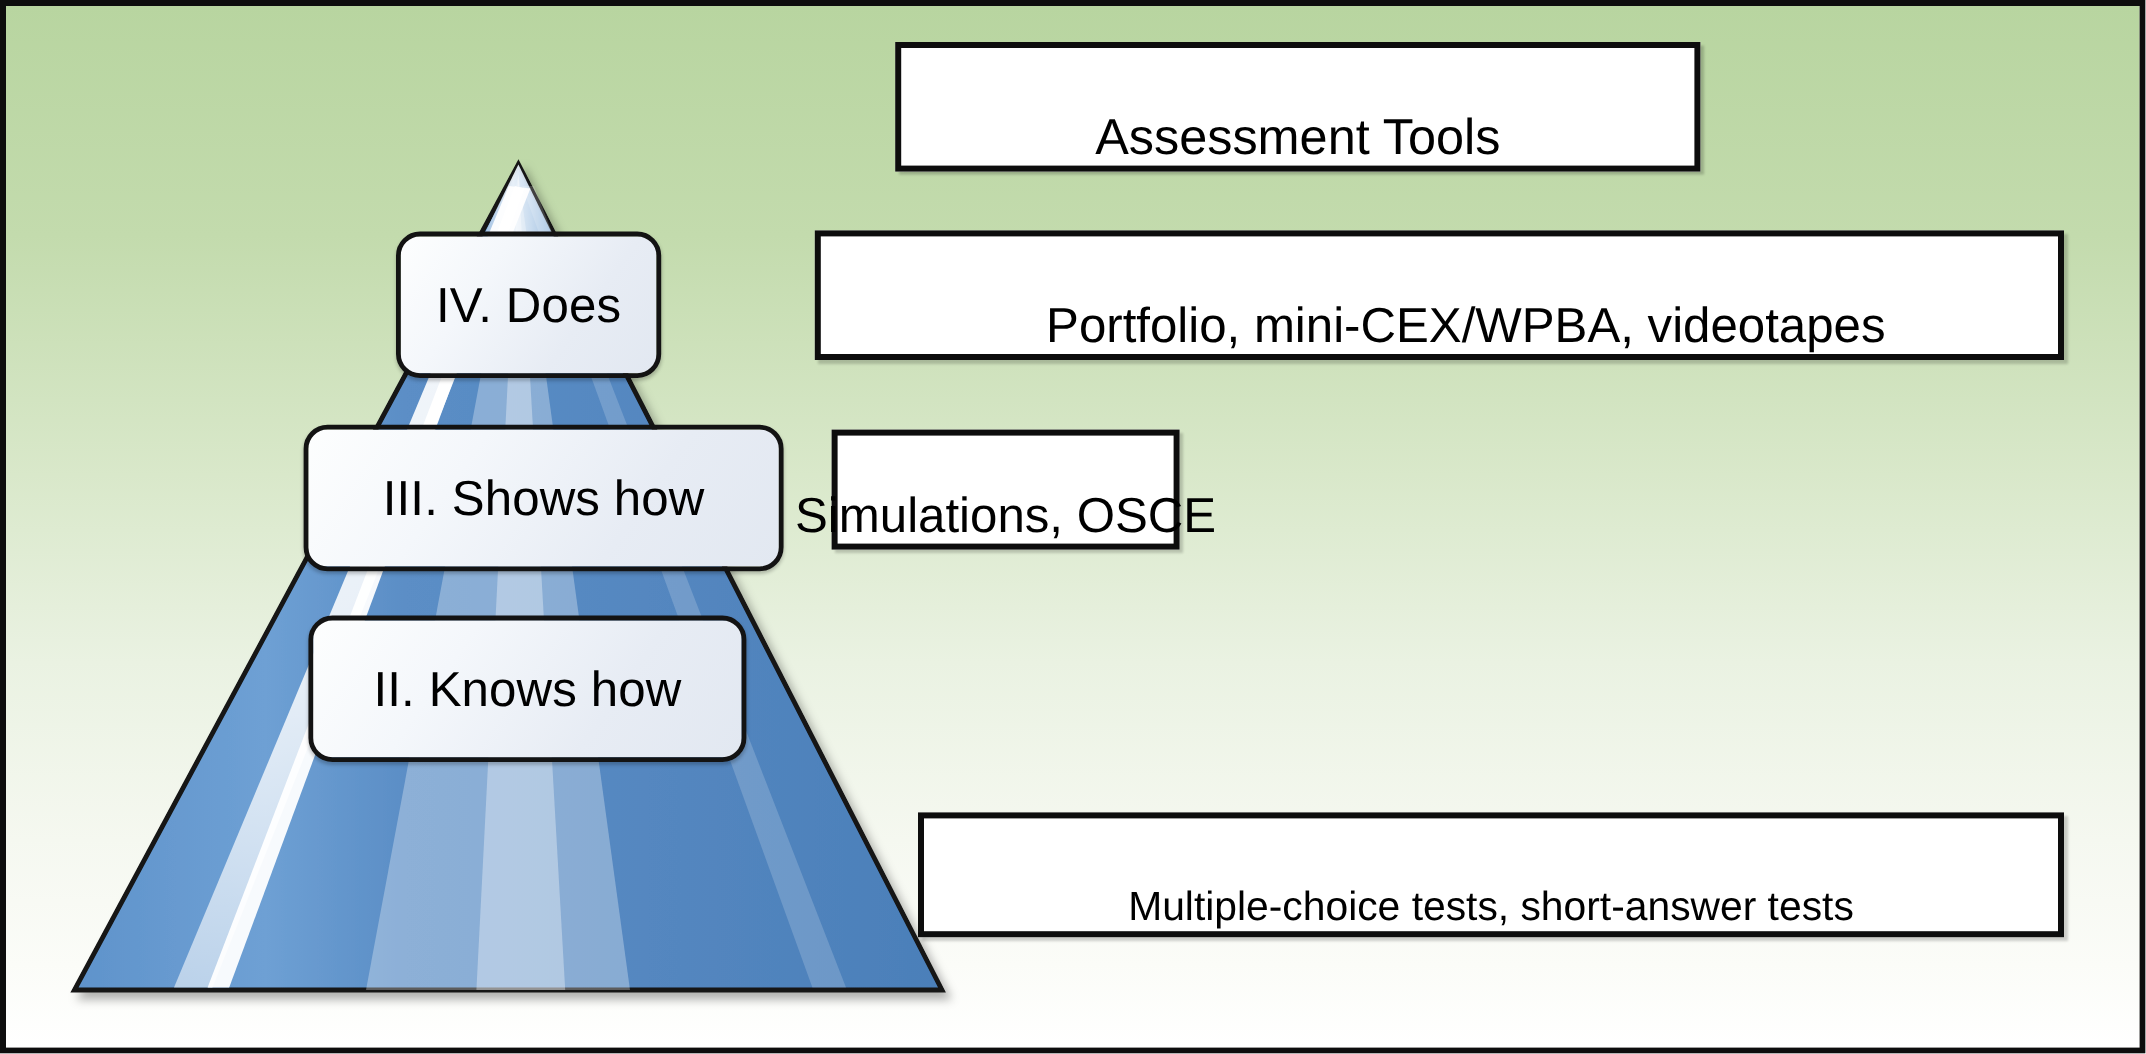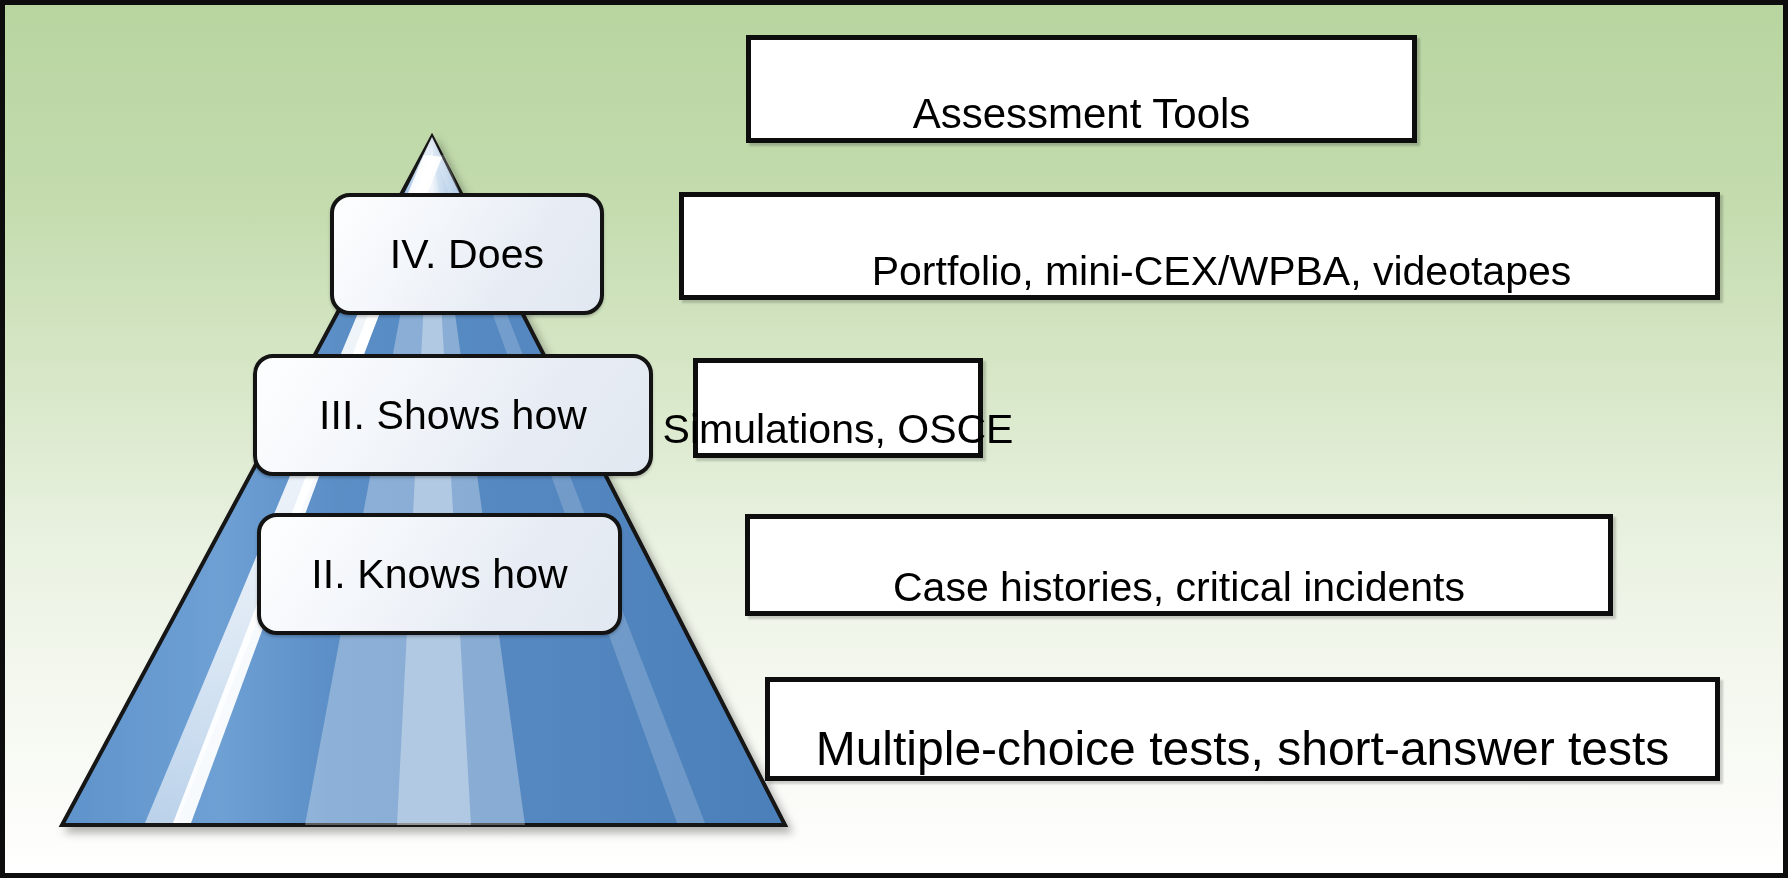--- a/index.html
+++ b/index.html
@@ -83,21 +83,21 @@
 
     <polygon points="427,140 520,820 300,820" fill="#ffffff" opacity="0.30"></polygon>
     <polygon points="427,140 466,820 392,820" fill="#ffffff" opacity="0.34"></polygon>
 
     <polygon points="419,150 437,152 172,818 140,818" fill="url(#streakGrad)"></polygon>
     <polygon points="424,150 432,152 186,818 168,818" fill="#ffffff" opacity="0.95"></polygon>
 
     <polygon points="430,150 440,150 700,818 672,818" fill="#ffffff" opacity="0.18"></polygon>
   </svg>
 
-  <div class="tier-box" style="left:325px;top:188px;width:274px;height:122px;font-size:41px;">
+  <div class="tier-box" style="left:325px;top:188px;width:221px;height:122px;font-size:41px;">
     <span>IV. Does</span>
   </div>
 
   <div class="tier-box" style="left:252px;top:508px;width:365px;height:122px;font-size:41px;">
     <span>II. Knows how</span>
   </div>
 
   <div class="tier-box" style="left:248px;top:349px;width:400px;height:122px;font-size:41px;">
     <span>III. Shows how</span>
   </div>
@@ -108,21 +108,18 @@
   </div>
 
   <div class="tool-box" style="left:674px;top:187px;width:1041px;height:108px;font-size:41px;padding-left:44px;">
     <span>Portfolio, mini-CEX/WPBA, videotapes</span>
   </div>
 
   <div class="tool-box" style="left:688px;top:353px;width:290px;height:100px;font-size:41px;">
     <span>Simulations, OSCE</span>
   </div>
 
-  <div class="tool-box" style="left:740px;top:509px;width:868px;height:102px;font-size:41px;">
-    <span>Case histories, critical incidents</span>
-  </div>
 
-  <div class="tool-box" style="left:760px;top:672px;width:955px;height:104px;font-size:48px;">
+  <div class="tool-box" style="left:760px;top:672px;width:955px;height:104px;font-size:34px;">
     <span>Multiple-choice tests, short-answer tests</span>
   </div>
 
 </div>
 
 </body></html>

